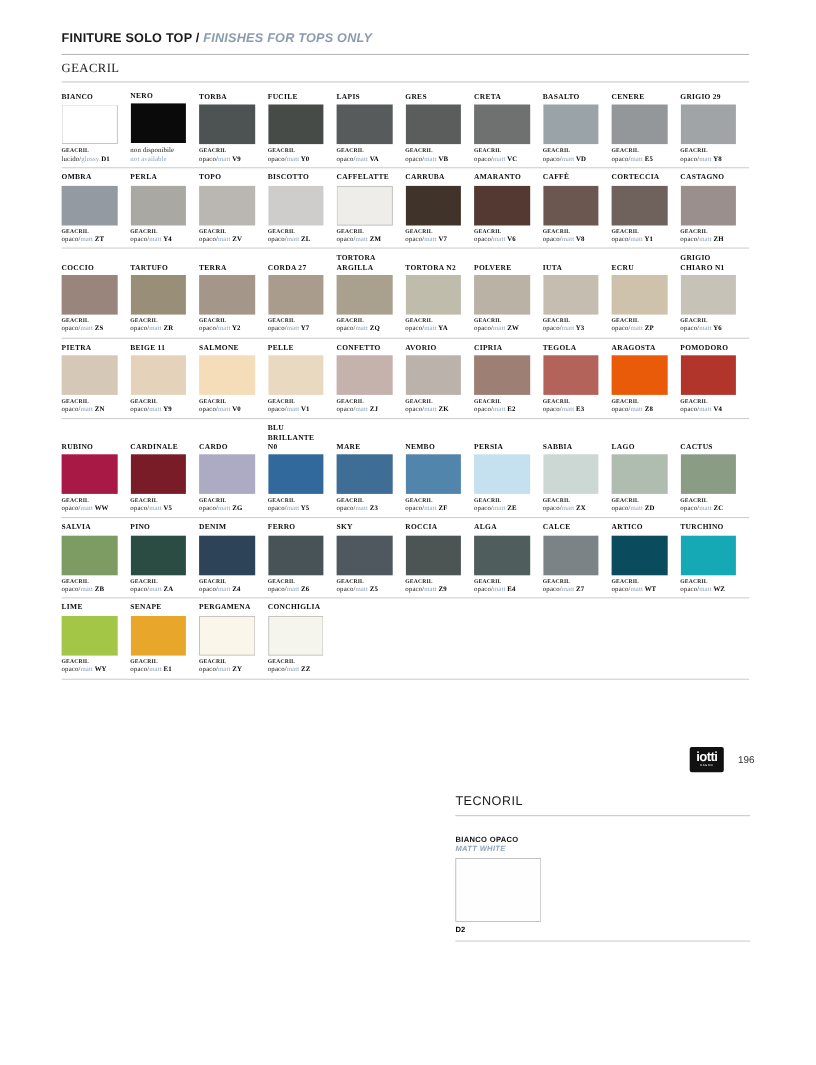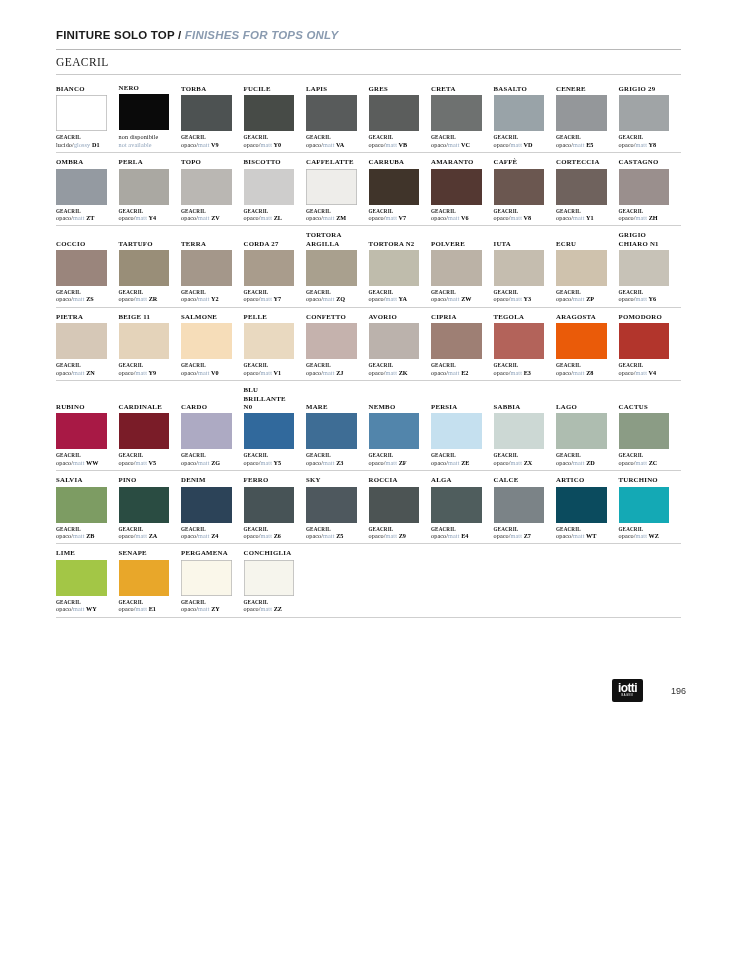--- a/index.html
+++ b/index.html
@@ -194,21 +194,21 @@
     margin-top: 6px;
   }
 
   
   .footer {
     position: absolute;
     right: 56px;
     bottom: 22px;
     display: flex;
     align-items: center;
-    gap: 28px;
+    gap: 13px;
   }
   .logo {
     background: #111;
     color: #fff;
     padding: 3px 6px 4px 6px;
     border-radius: 2px;
     display: flex;
     flex-direction: column;
     align-items: center;
     line-height: 1;
@@ -771,20 +771,33 @@
             <div class="cell-meta">
               <div class="meta-brand">GEACRIL</div>
               <div class="meta-line2"><span>opaco/</span><span class="en">matt</span><span class="code"> ZZ</span></div>
             </div>
           </div>
         </div>
       </div>
   </div>
 
 
+  <div class="bottom-right">
+    <div class="section-head">TECNORIL</div>
+    <div class="section-rule"></div>
+    <div class="big-row" id="tecnoril-row">
+        <div class="big-cell">
+          <div class="big-name">BIANCO OPACO</div>
+          <div class="big-name-en">MATT WHITE</div>
+          <div class="big-swatch" style="background: rgb(254, 254, 254);"></div>
+          <div class="big-code">D2</div>
+        </div>
+      </div>
+    <div class="bottom-rule"></div>
+  </div>
 
   <div class="footer">
     <div class="logo">
       <span class="logo-main">iotti</span>
       <span class="logo-sub">BAGNO</span>
     </div>
     <div class="page-num">196</div>
   </div>
 
 </div>

